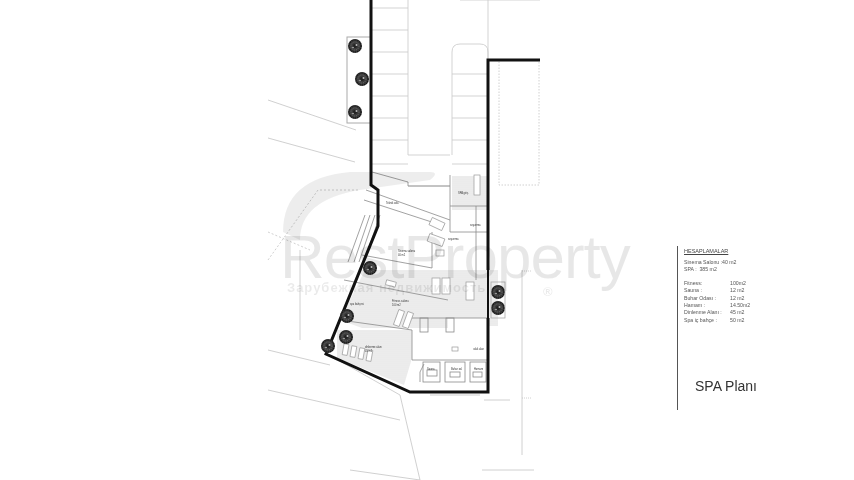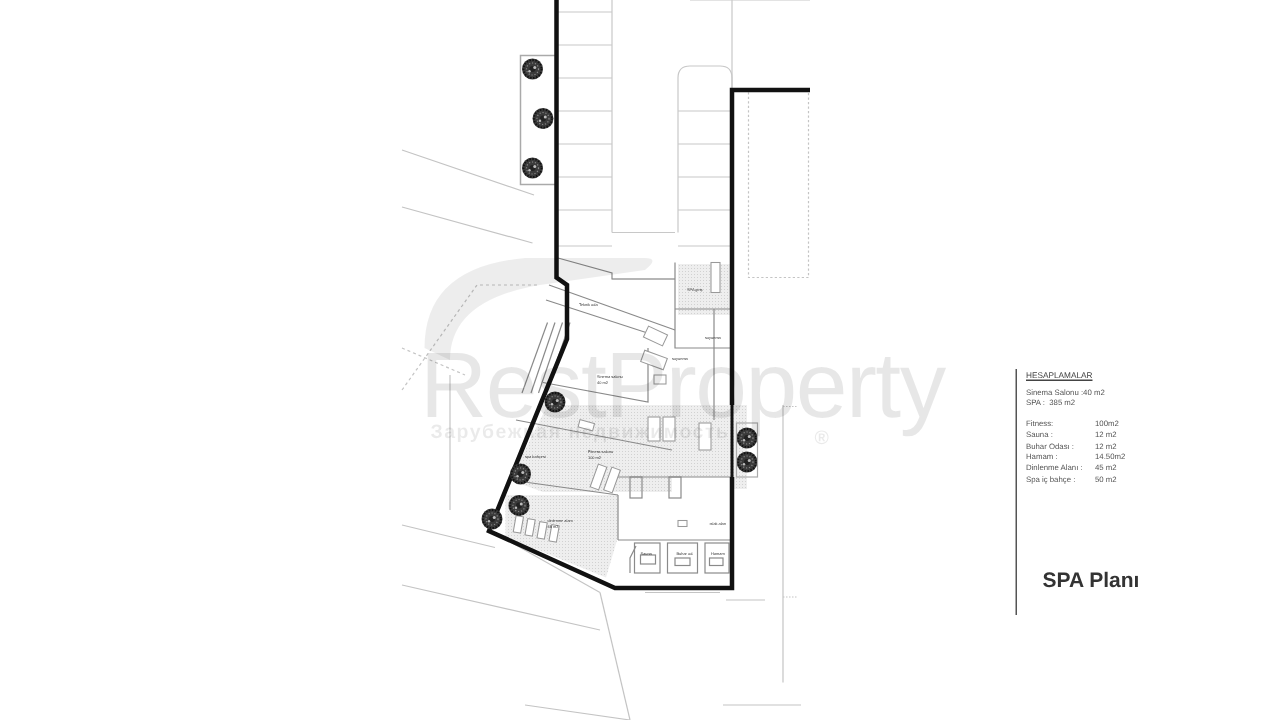--- a/index.html
+++ b/index.html
@@ -8,21 +8,21 @@
     .room-label { font-family: "Liberation Sans", sans-serif; font-size: 2.6px; fill: #333; }
     .wm-main { font-family: "Liberation Sans", sans-serif; font-size: 62px; fill: #000; opacity: 0.09; letter-spacing: -1px; }
     .wm-sub { font-family: "Liberation Sans", sans-serif; font-size: 13px; font-weight: bold; fill: #000; opacity: 0.08; letter-spacing: 1px; }
     .panel { position: absolute; left: 677px; top: 246px; border-left: 1px solid #555; height: 164px; padding-left: 6px; }
     .panel .heading { font-size: 5.5px; color: #444; text-decoration: underline; margin-top: 2px; }
     .panel .group1 { margin-top: 5px; }
     .panel .group2 { margin-top: 6px; }
     .panel .row { display: flex; font-size: 5.2px; color: #555; line-height: 7.4px; }
     .panel .row .k { width: 46px; }
     .panel .row .v { }
-    .title { position: absolute; left: 695px; top: 378px; font-size: 14px; color: #333; font-weight: bold; letter-spacing: 0px; }
+    .title { position: absolute; left: 695px; top: 378px; font-size: 14px; color: #333; font-weight: normal; letter-spacing: 0px; }
   </style>
 </head>
 <body>
 
 <svg id="plan" viewBox="0 0 854 480" xmlns="http://www.w3.org/2000/svg">
   <defs>
     <pattern id="hatch" width="2" height="2" patternUnits="userSpaceOnUse">
       <rect width="2" height="2" fill="#eeeeee"></rect>
       <circle cx="1" cy="1" r="0.35" fill="#c8c8c8"></circle>
     </pattern>

